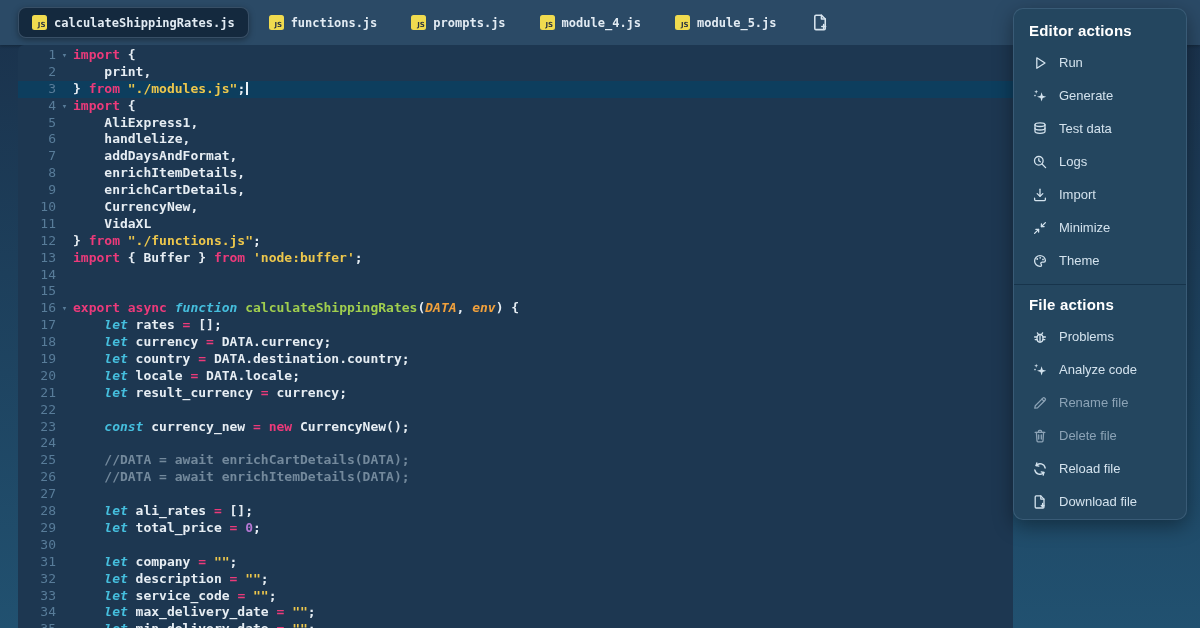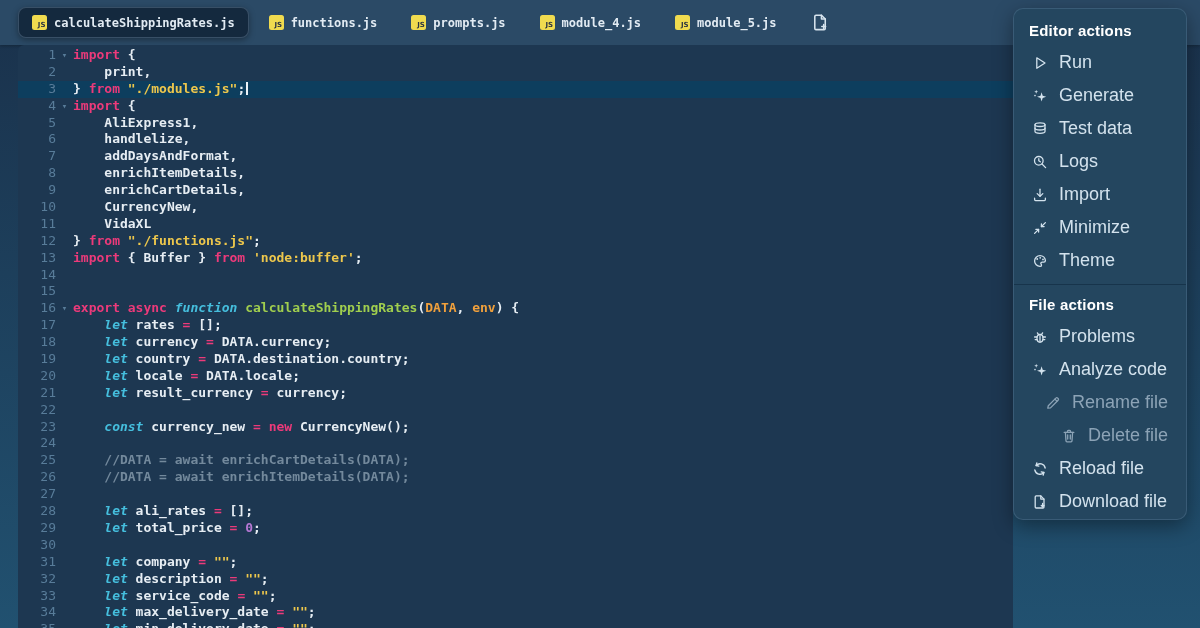--- a/index.html
+++ b/index.html
@@ -47,21 +47,21 @@
   }
   .line { display:flex; height:16.9px; line-height:16.9px; white-space:pre; }
   .line.active { background:var(--active_line_bg); }
   .lineno { width:38px; text-align:right; color:var(--line_number); flex:none; font-weight:normal; }
   .fold { width:17px; text-align:center; color:var(--line_number); font-size:9px; flex:none; cursor:pointer; }
   .codetext { flex:1; }
   .tk-kw   { color:var(--tk-kw); }
   .tk-decl { color:var(--tk-decl); font-style:italic; }
   .tk-str  { color:var(--tk-str); }
   .tk-fn   { color:var(--tk-fn); }
-  .tk-param{ color:var(--tk-param); }
+  .tk-param{ color:var(--tk-param); font-style:italic; }
   .tk-num  { color:var(--tk-num); }
   .tk-cm   { color:var(--tk-cm); }
   .tk-pl   { color:var(--tk-pl); }
   .cursor {
     display:inline-block; width:2px; height:13px; background:#EAF1F7;
     vertical-align:-2px; margin-left:1px;
   }
   
   .panel {
     position:absolute; left:1013px; top:8px; width:174px; height:512px;
@@ -69,23 +69,23 @@
     border:1px solid rgba(130,170,200,.22);
     box-shadow:0 6px 20px rgba(0,0,0,.38);
     padding:10px 0 8px; overflow:hidden;
   }
   .panel h3 {
     margin:3px 0 7px; padding:0 15px; font-size:15px; font-weight:700;
     color:#FFFFFF; letter-spacing:.2px;
   }
   .mitem {
     display:flex; align-items:center; gap:11px; height:33px; padding:0 18px;
-    color:var(--menu_text); font-size:18px; cursor:pointer; white-space:nowrap;
-  }
-  .mitem.dimmed { color:var(--menu_text_dimmed);justify-content:flex-end; }
+    color:var(--menu_text); font-size:13px; cursor:pointer; white-space:nowrap;
+  }
+  .mitem.dimmed { color:var(--menu_text_dimmed); }
   .mitem svg { width:16px; height:16px; flex:none; }
   .divider { height:1px; background:var(--panel_divider); margin:7px 0 11px; }
   svg .f { fill:currentColor; stroke:none; }
 </style>
 </head>
 <body>
 
 <div class="screen">
   <div class="topbar">
     <div id="tabs" style="display:flex;align-items:center;">

